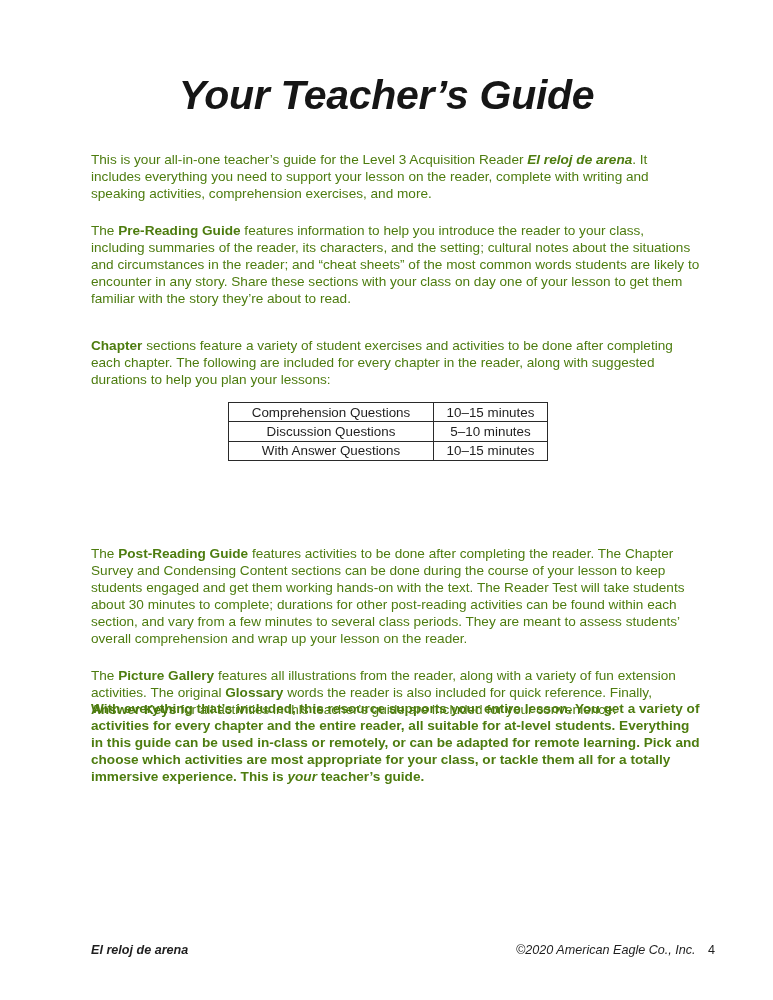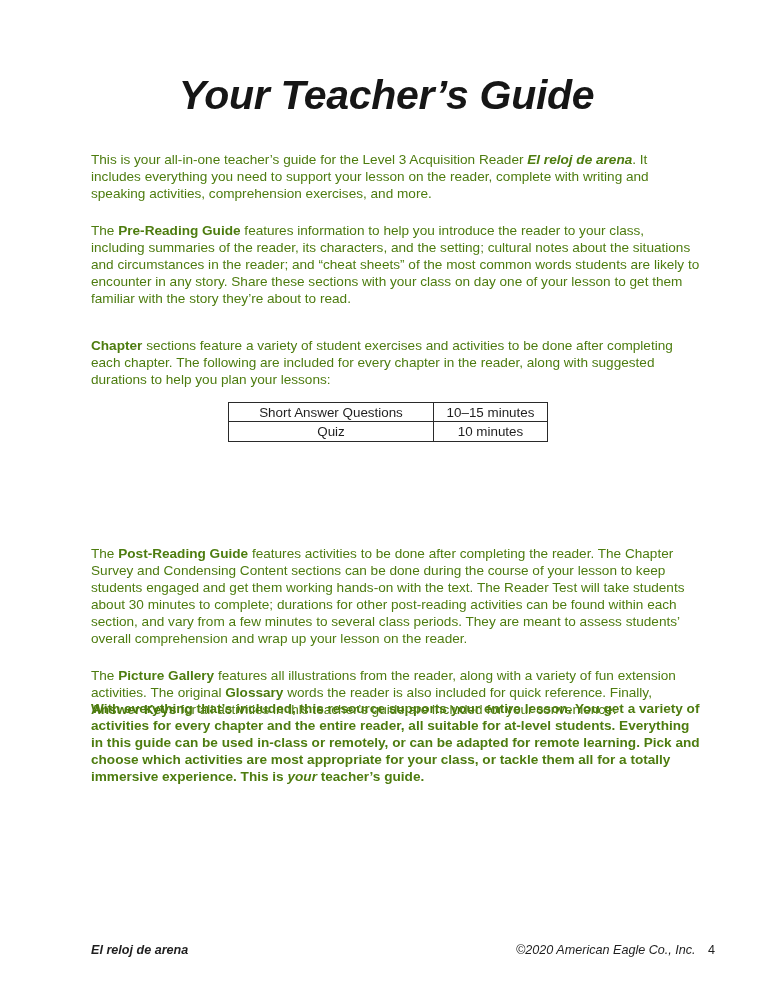--- a/index.html
+++ b/index.html
@@ -45,26 +45,30 @@
 
 <p class="para" id="p1"><span>This is your all-in-one teacher’s guide for the Level 3 Acquisition Reader </span><b><i>El reloj de arena</i></b><span>. It includes everything you need to support your lesson on the reader, complete with writing and speaking activities, comprehension exercises, and more.</span></p>
 
 <p class="para" id="p2"><span>The </span><b>Pre-Reading Guide</b><span> features information to help you introduce the reader to your class, including summaries of the reader, its characters, and the setting; cultural notes about the situations and circumstances in the reader; and “cheat sheets” of the most common words students are likely to encounter in any story. Share these sections with your class on day one of your lesson to get them familiar with the story they’re about to read.</span></p>
 
 <p class="para" id="p3"><b>Chapter</b><span> sections feature a variety of student exercises and activities to be done after completing each chapter. The following are included for every chapter in the reader, along with suggested durations to help you plan your lessons:</span></p>
 
 <table class="durations">
   <tbody id="durations-body">
       <tr>
-        <td class="act">Short Answer Questions</td>
+        <td class="act">Comprehension Questions</td>
         <td class="dur">10–15 minutes</td>
       </tr>
       <tr>
-        <td class="act">Quiz</td>
-        <td class="dur">10 minutes</td>
+        <td class="act">Discussion Questions</td>
+        <td class="dur">5–10 minutes</td>
+      </tr>
+      <tr>
+        <td class="act">With Answer Questions</td>
+        <td class="dur">10–15 minutes</td>
       </tr>
     </tbody>
 </table>
 
 <p class="para" id="p5"><span>The </span><b>Post-Reading Guide</b><span> features activities to be done after completing the reader. The Chapter Survey and Condensing Content sections can be done during the course of your lesson to keep students engaged and get them working hands-on with the text. The Reader Test will take students about 30 minutes to complete; durations for other post-reading activities can be found within each section, and vary from a few minutes to several class periods. They are meant to assess students’ overall comprehension and wrap up your lesson on the reader.</span></p>
 
 <p class="para" id="p6"><span>The </span><b>Picture Gallery</b><span> features all illustrations from the reader, along with a variety of fun extension activities. The original </span><b>Glossary</b><span> words the reader is also included for quick reference. Finally, </span><b>Answer Keys</b><span> for all activities in this teacher’s guide are included for your convenience.</span></p>
 
 <p class="para" id="p7"><span>With everything that’s included, this resource supports your entire lesson. You get a variety of activities for every chapter and the entire reader, all suitable for at-level students. Everything in this guide can be used in-class or remotely, or can be adapted for remote learning. Pick and choose which activities are most appropriate for your class, or tackle them all for a totally immersive experience. This is </span><i>your</i><span> teacher’s guide.</span></p>
 

